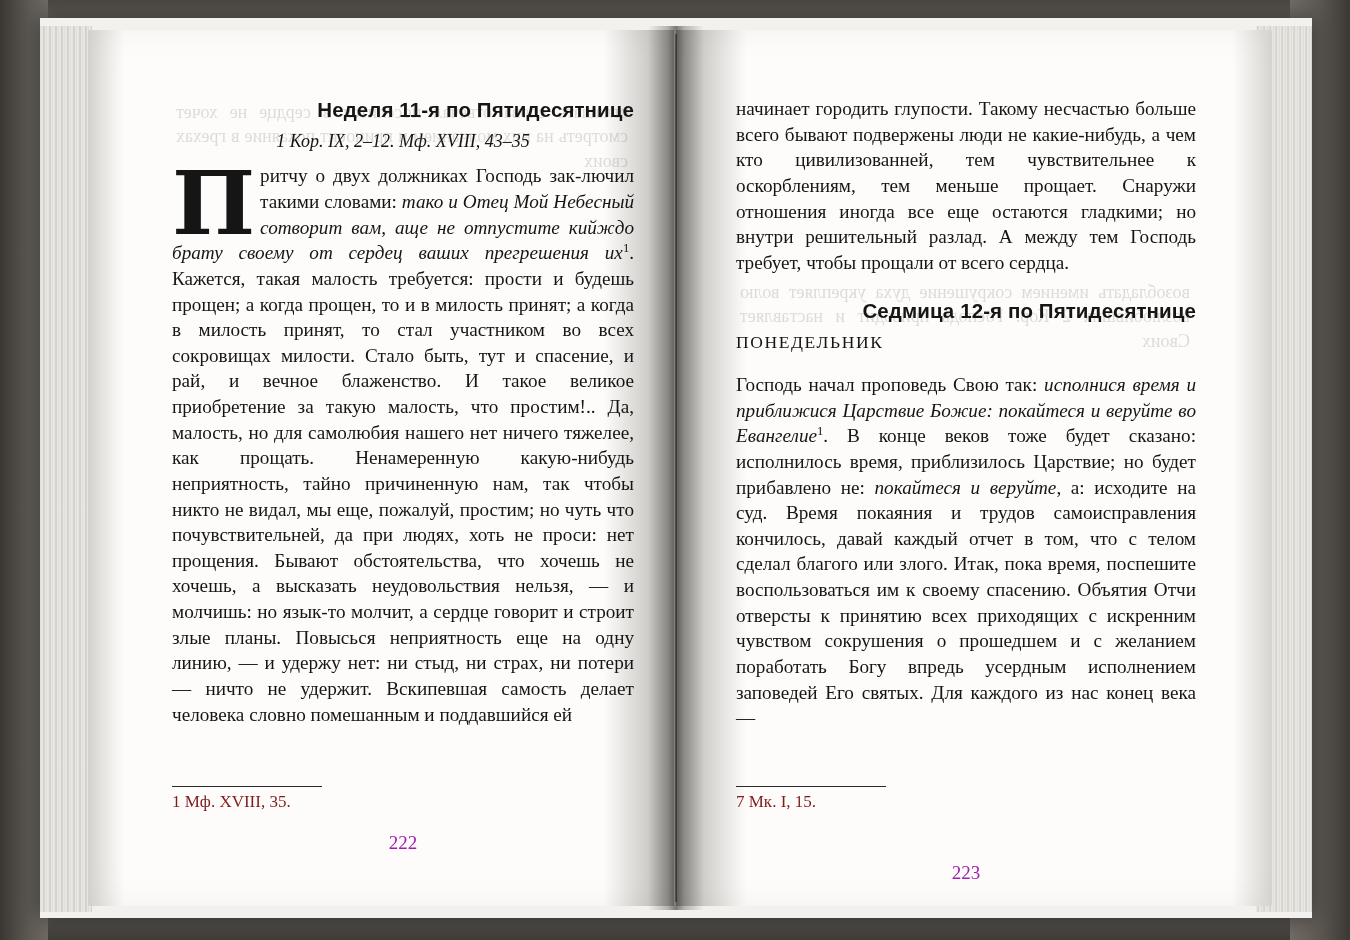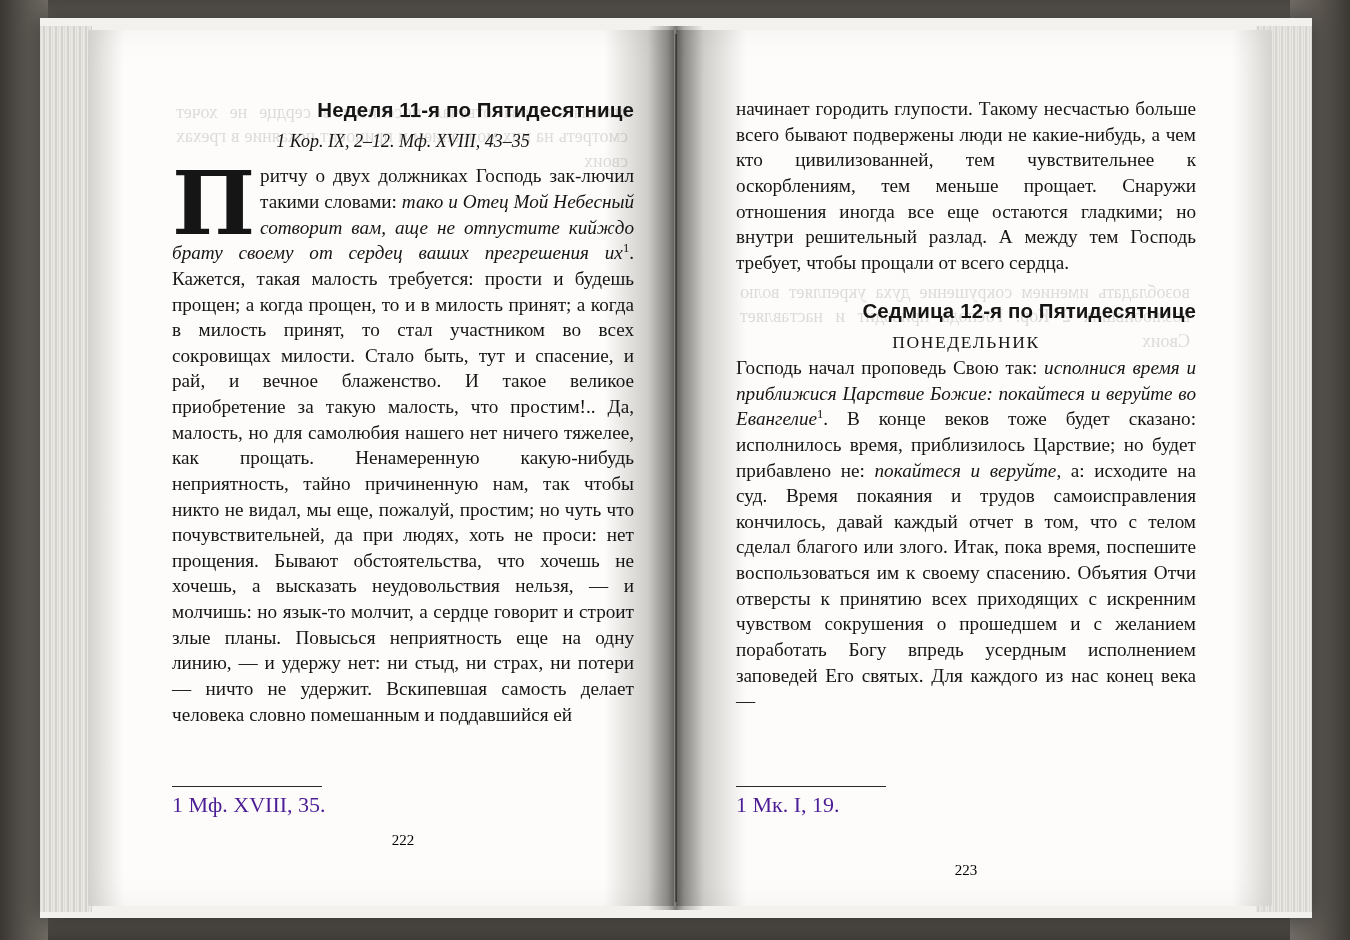--- a/index.html
+++ b/index.html
@@ -148,23 +148,23 @@
     letter-spacing: .1px;
     font-family: Liberation Sans, sans-serif;
   }
   .scripture-ref {
     margin: 0 0 10px 0;
     font-size: 18px;
     font-style: italic;
     text-align: center;
   }
   .weekday {
-    margin: 2px 0 1px 0;
+    margin: 2px 0 18px 0;
     font-size: 17.5px;
-    text-align: center;
+    text-align: left;
     letter-spacing: 1.6px;
   }
   p.body {
     margin: 0;
     text-indent: 0;
   }
   .ital { font-style: italic; }
   sup.fn { font-size: .66em; vertical-align: super; line-height: 0; }
 
   
@@ -183,30 +183,30 @@
   .footnote-rule {
     position: absolute;
     width: 150px;
     height: 1px;
     background: #2a2a2a;
   }
   .footnote-rule-left { left: 172px; top: 786px; }
   .footnote-rule-right { left: 736px; top: 786px; }
   .footnote {
     position: absolute;
-    font-size: 22px;
-    color: #4c1d95;
+    font-size: 17px;
+    color: #7f1d1d;
   }
   .footnote-left { left: 172px; top: 792px; }
   .footnote-right { left: 736px; top: 792px; }
 
   .folio {
     position: absolute;
-    font-size: 15px;
-    color: #000000;
+    font-size: 19px;
+    color: #a21caf;
     width: 462px;
     text-align: center;
   }
   .folio-left { left: 172px; top: 832px; }
   .folio-right { left: 736px; top: 832px; width: 460px; margin-top: 30px; }
 
   
   .ghost {
     position: absolute;
     color: rgba(90,88,84,.20);
@@ -259,19 +259,19 @@
 
     <h2 class="section-title" style="margin-top:22px;">Седмица 12-я по Пятидесятнице</h2>
     <div class="weekday">ПОНЕДЕЛЬНИК</div>
 
     <p class="body">
       <span>Господь начал проповедь Свою так: </span><span class="ital">исполнися время и приближися Царствие Божие: покайтеся и веруйте во Евангелие</span><sup class="fn">1</sup><span>. В конце веков тоже будет сказано: исполнилось время, приблизилось Царствие; но будет прибавлено не: </span><span class="ital">покайтеся и веруйте</span><span>, а: исходите на суд. Время покаяния и трудов самоисправления кончилось, давай каждый отчет в том, что с телом сделал благого или злого. Итак, пока время, поспешите воспользоваться им к своему спасению. Объятия Отчи отверсты к принятию всех приходящих с искренним чувством сокрушения о прошедшем и с желанием поработать Богу впредь усердным исполнением заповедей Его святых. Для каждого из нас конец века —</span>
     </p>
   </div>
 
   <div class="footnote-rule footnote-rule-right"></div>
-  <div class="footnote footnote-right">1 Мк. I, 19.</div>
+  <div class="footnote footnote-right">7 Мк. I, 15.</div>
   <div class="folio folio-right">223</div>
 
   <div class="gutter-shadow"></div>
   <div class="gutter-seam"></div>
 
 </div>
 
 </body></html>

